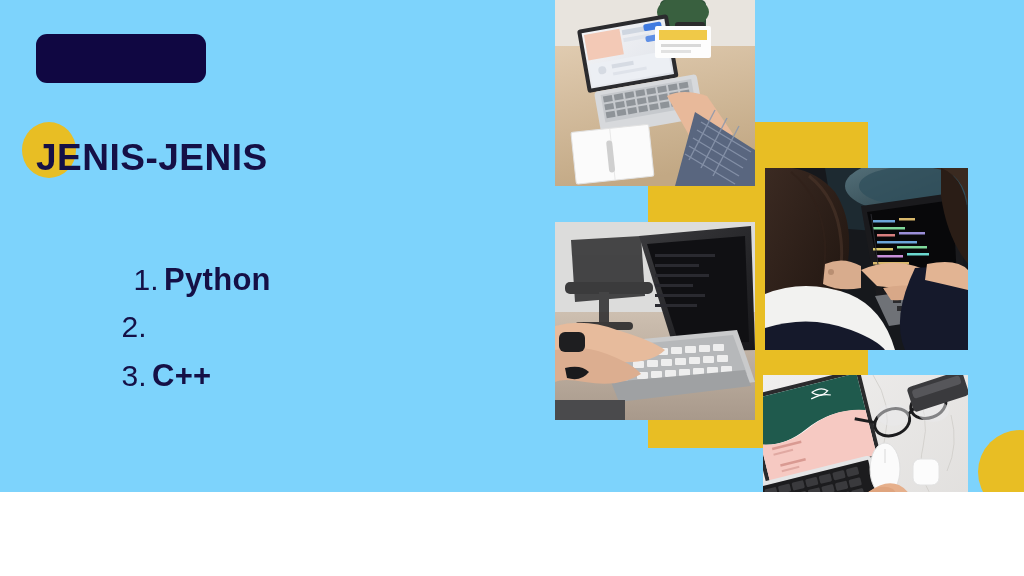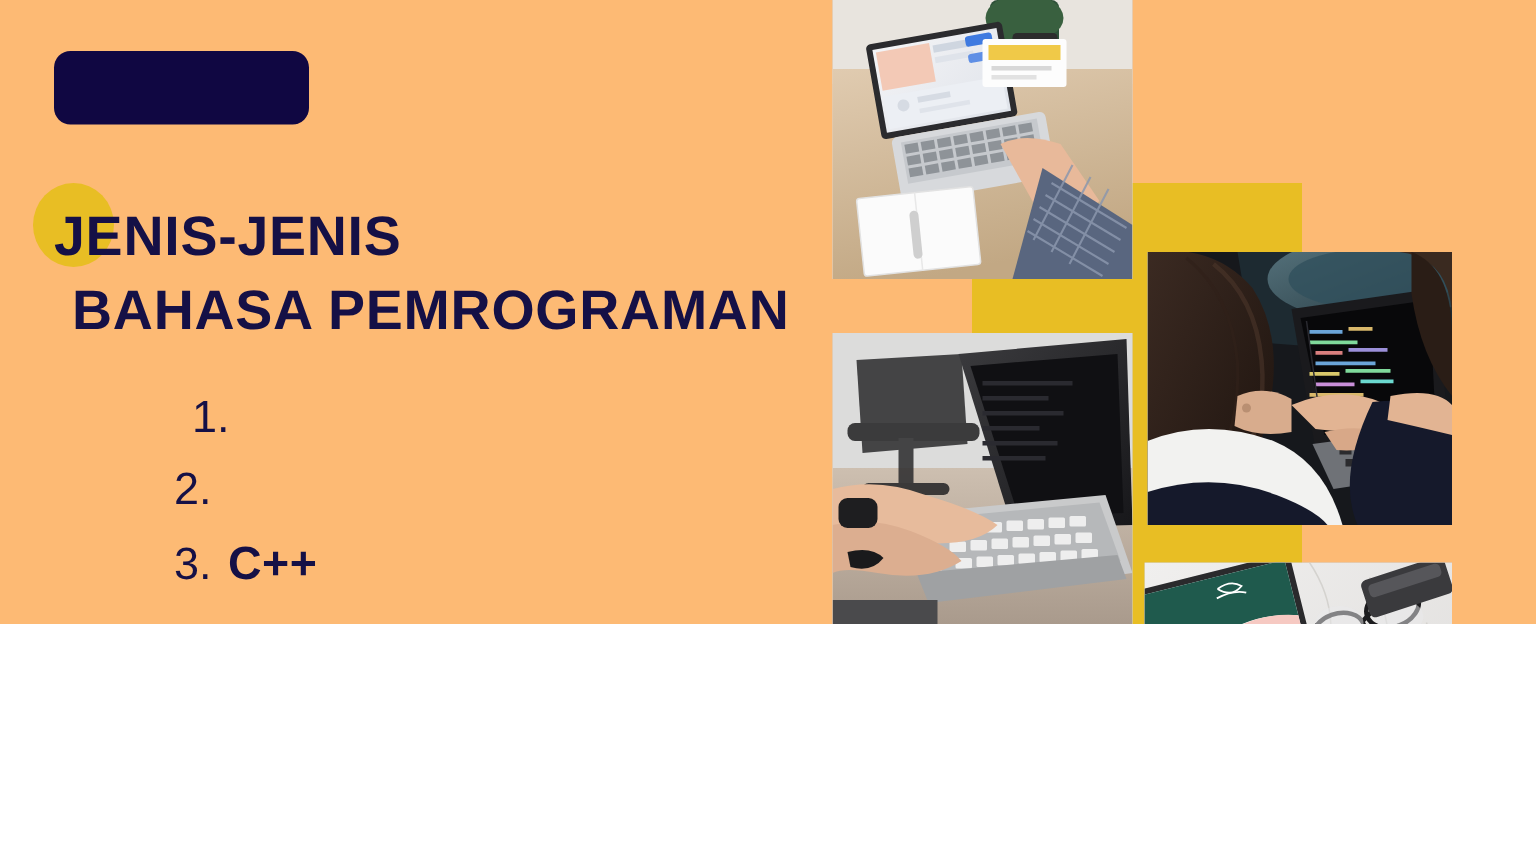--- a/index.html
+++ b/index.html
@@ -4,24 +4,25 @@
 <title>Slide</title>
 <style>
   html, body {
     margin: 0;
     padding: 0;
     background: #ffffff;
   }
   #slide {
     position: relative;
     width: 1024px;
-    height: 416px;
-    background: #fdba74;
+    height: 492px;
+    background: #7dd3fc;
     overflow: hidden;
     font-family: "Liberation Sans", sans-serif;
+    text-align: center;
   }
 
   
   .navy-tag {
     position: absolute;
     left: 36px;
     top: 34px;
     width: 170px;
     height: 49px;
     background: #100742;
@@ -114,26 +115,26 @@
 <body>
 
 <div id="slide">
 
   <div class="navy-tag"></div>
 
   <div class="title-dot"></div>
 
   <div class="title-block">
     <div class="title-line">JENIS-JENIS</div>
-    <div class="title-line indent">BAHASA PEMROGRAMAN</div>
   </div>
 
   <div class="lang-list">
     <div class="lang-row r1">
       <span class="lang-num">1.</span>
+      <span class="lang-name">Python</span>
     </div>
     <div class="lang-row r2">
       <span class="lang-num">2.</span>
     </div>
     <div class="lang-row r3">
       <span class="lang-num">3.</span>
       <span class="lang-name">C++</span>
     </div>
   </div>
 

